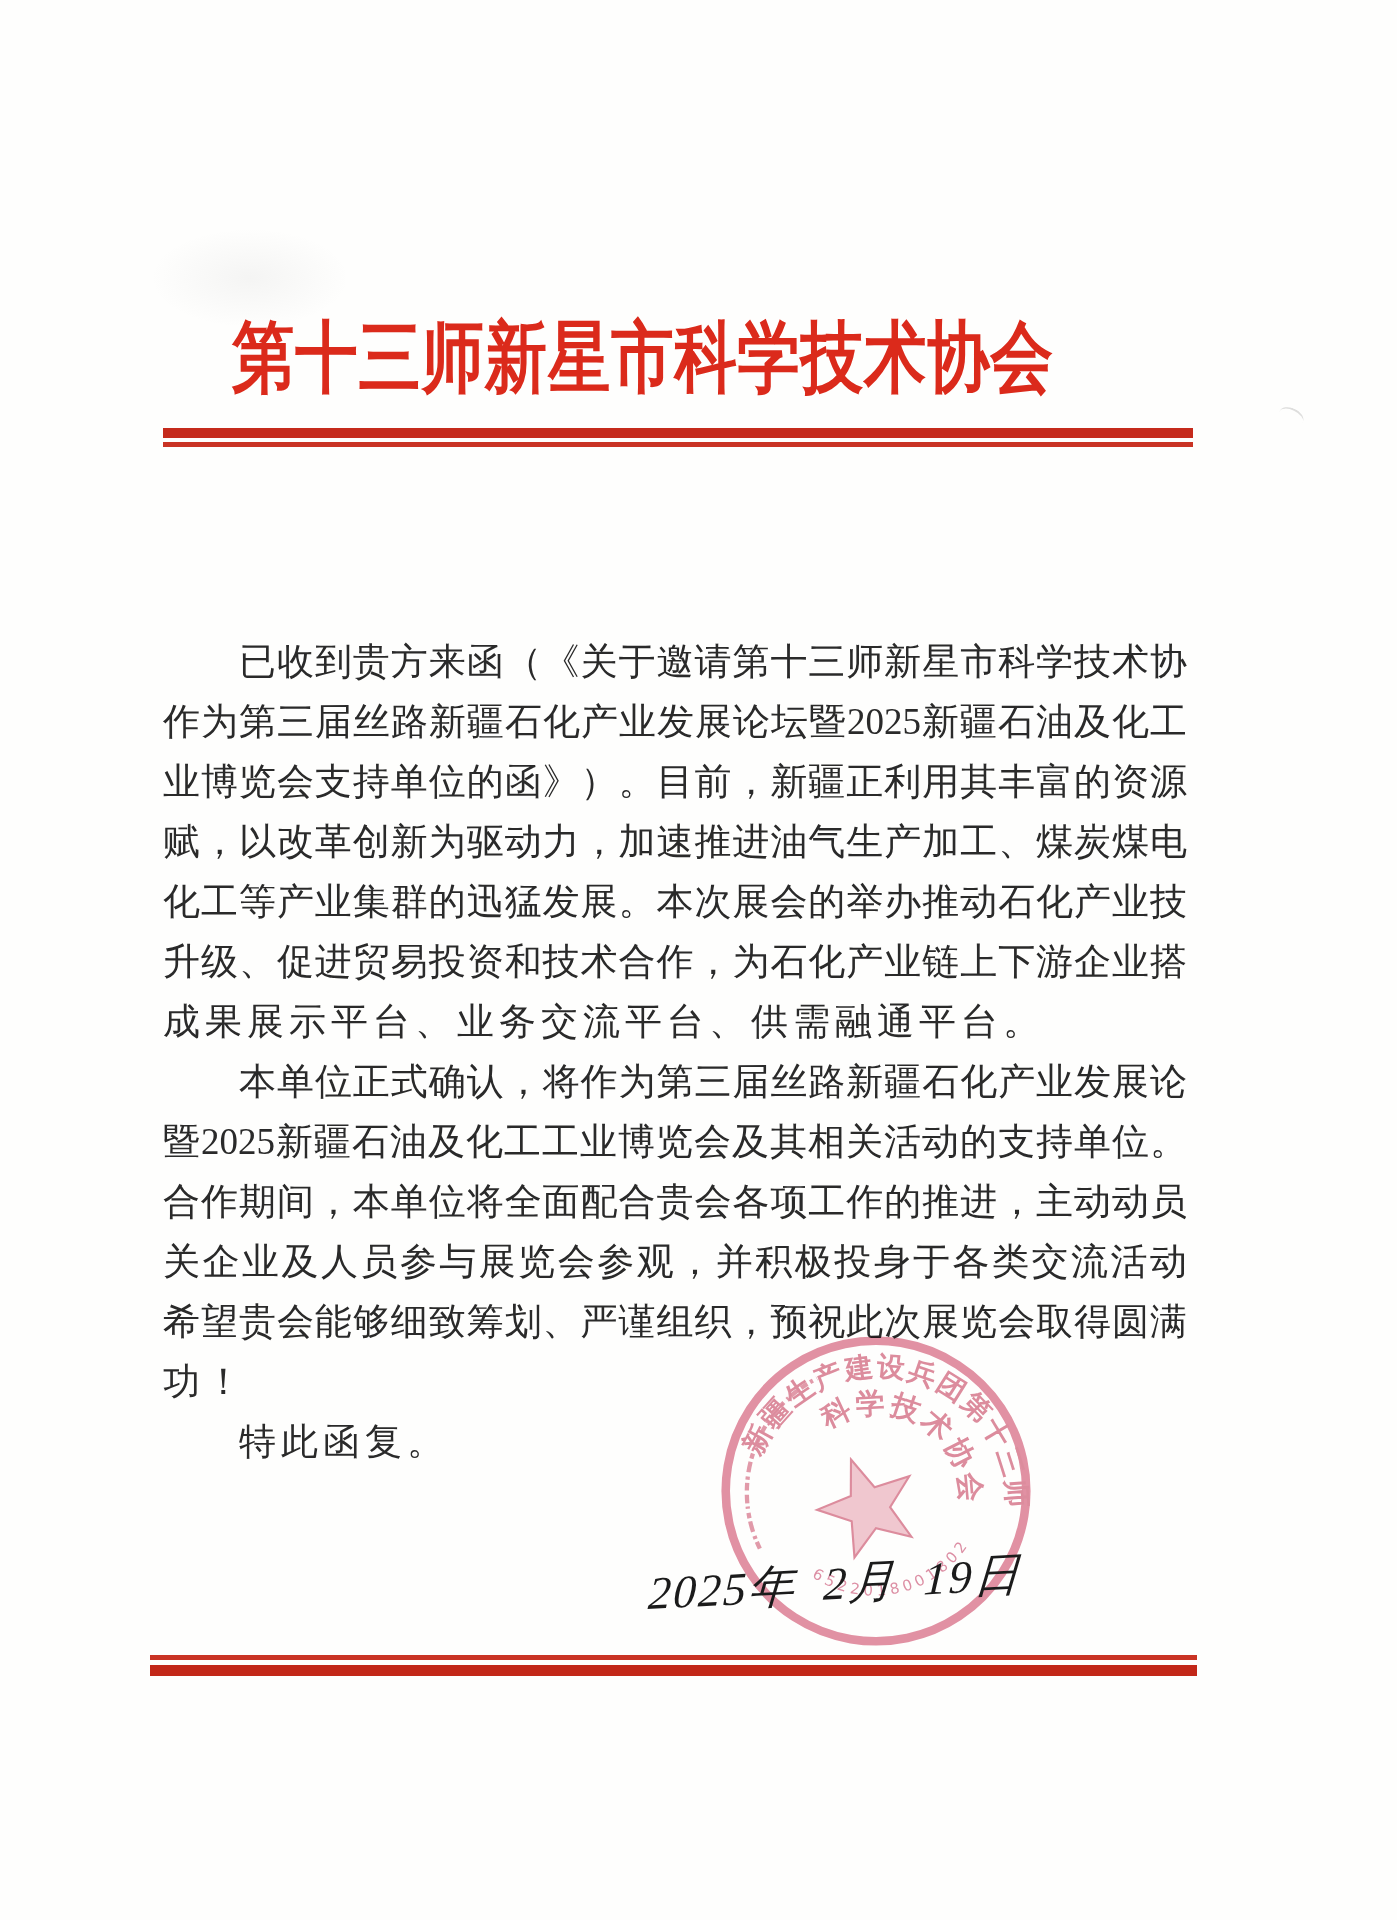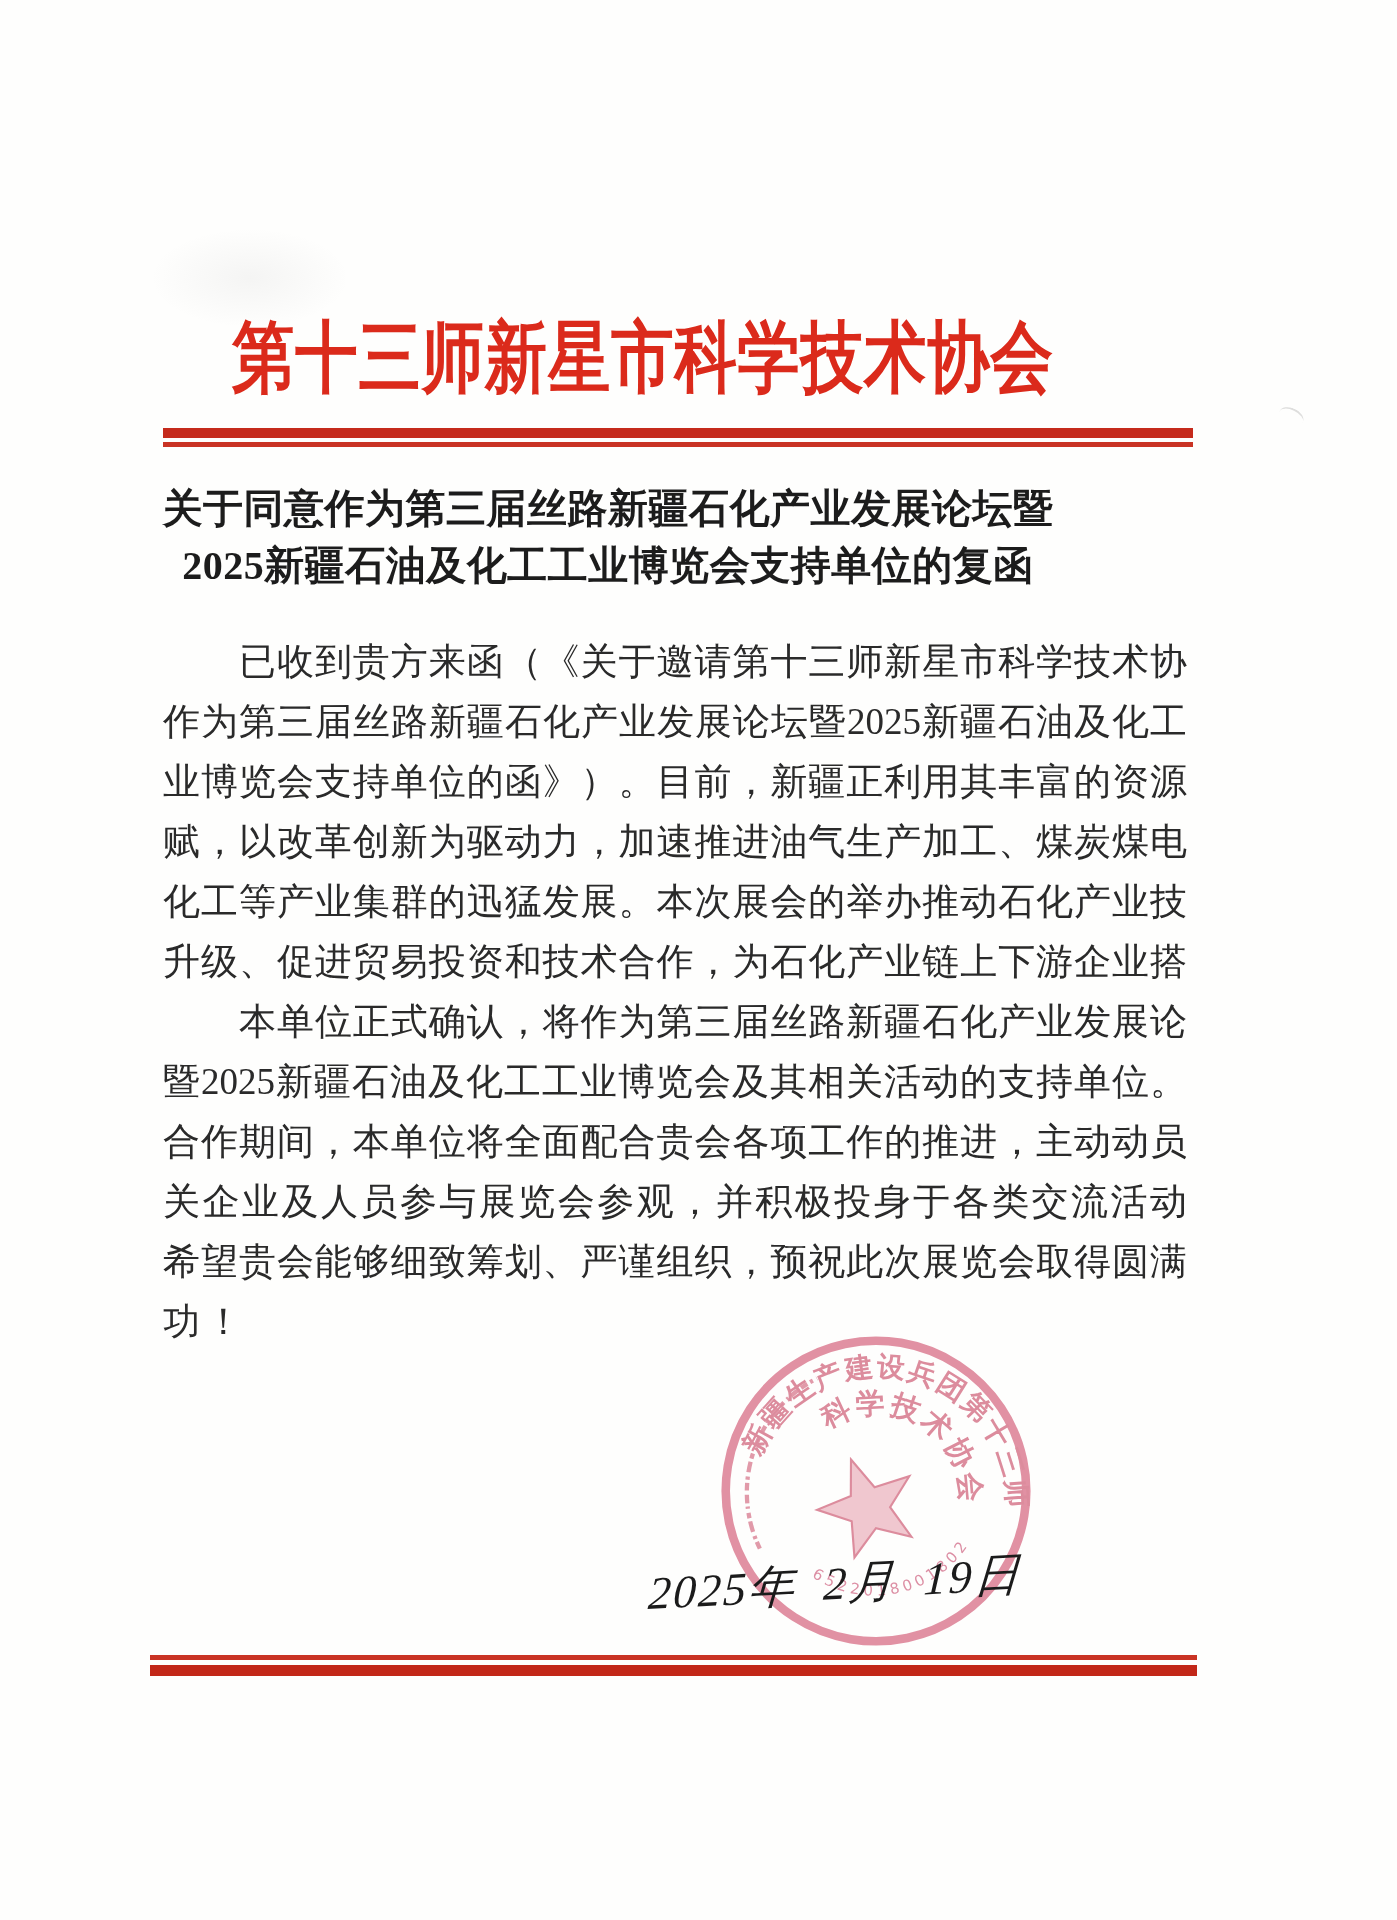--- a/index.html
+++ b/index.html
@@ -82,38 +82,36 @@
   <div class="smudge"></div>
   <div class="artifact"></div>
 
   <div class="letterhead">第十三师新星市科学技术协会</div>
 
   <div class="rule-top">
     <div class="thick"></div>
     <div class="thin"></div>
   </div>
 
-  <div class="doc-title">
-    <div>关于同意作为第三届丝路新疆石化产业发展论坛暨</div>
-    <div>2025新疆石油及化工工业博览会支持单位的复函</div>
-  </div>
 
   <div class="body-block" id="body-lines">
       <div class="bline indent justify">已收到贵方来函（《关于邀请第十三师新星市科学技术协会</div>
       <div class="bline justify">作为第三届丝路新疆石化产业发展论坛暨2025新疆石油及化工工</div>
       <div class="bline justify">业博览会支持单位的函》）。目前，新疆正利用其丰富的资源禀</div>
       <div class="bline justify">赋，以改革创新为驱动力，加速推进油气生产加工、煤炭煤电煤</div>
       <div class="bline justify">化工等产业集群的迅猛发展。本次展会的举办推动石化产业技术</div>
       <div class="bline justify">升级、促进贸易投资和技术合作，为石化产业链上下游企业搭建</div>
+      <div class="bline flush">成果展示平台、业务交流平台、供需融通平台。</div>
       <div class="bline indent justify">本单位正式确认，将作为第三届丝路新疆石化产业发展论坛</div>
       <div class="bline justify">暨2025新疆石油及化工工业博览会及其相关活动的支持单位。在</div>
       <div class="bline justify">合作期间，本单位将全面配合贵会各项工作的推进，主动动员相</div>
       <div class="bline justify">关企业及人员参与展览会参观，并积极投身于各类交流活动中。</div>
       <div class="bline justify">希望贵会能够细致筹划、严谨组织，预祝此次展览会取得圆满成</div>
       <div class="bline flush">功！</div>
+      <div class="bline indent flush">特此函复。</div>
     </div>
 
   <svg class="seal" viewBox="0 0 300 300">
     <g transform="rotate(-12 150 150)" fill="none">
       <circle cx="150" cy="150" r="140" stroke="#de8398" stroke-width="8"></circle>
       <defs>
         <path id="sealRing" d="M 32,185 A 120,120 0 1 1 268,185"></path>
         <path id="sealInner" d="M 80,190 A 78,78 0 1 1 220,190"></path>
         <path id="sealNum" d="M 52,180 A 105,105 0 0 0 248,180"></path>
       </defs>

